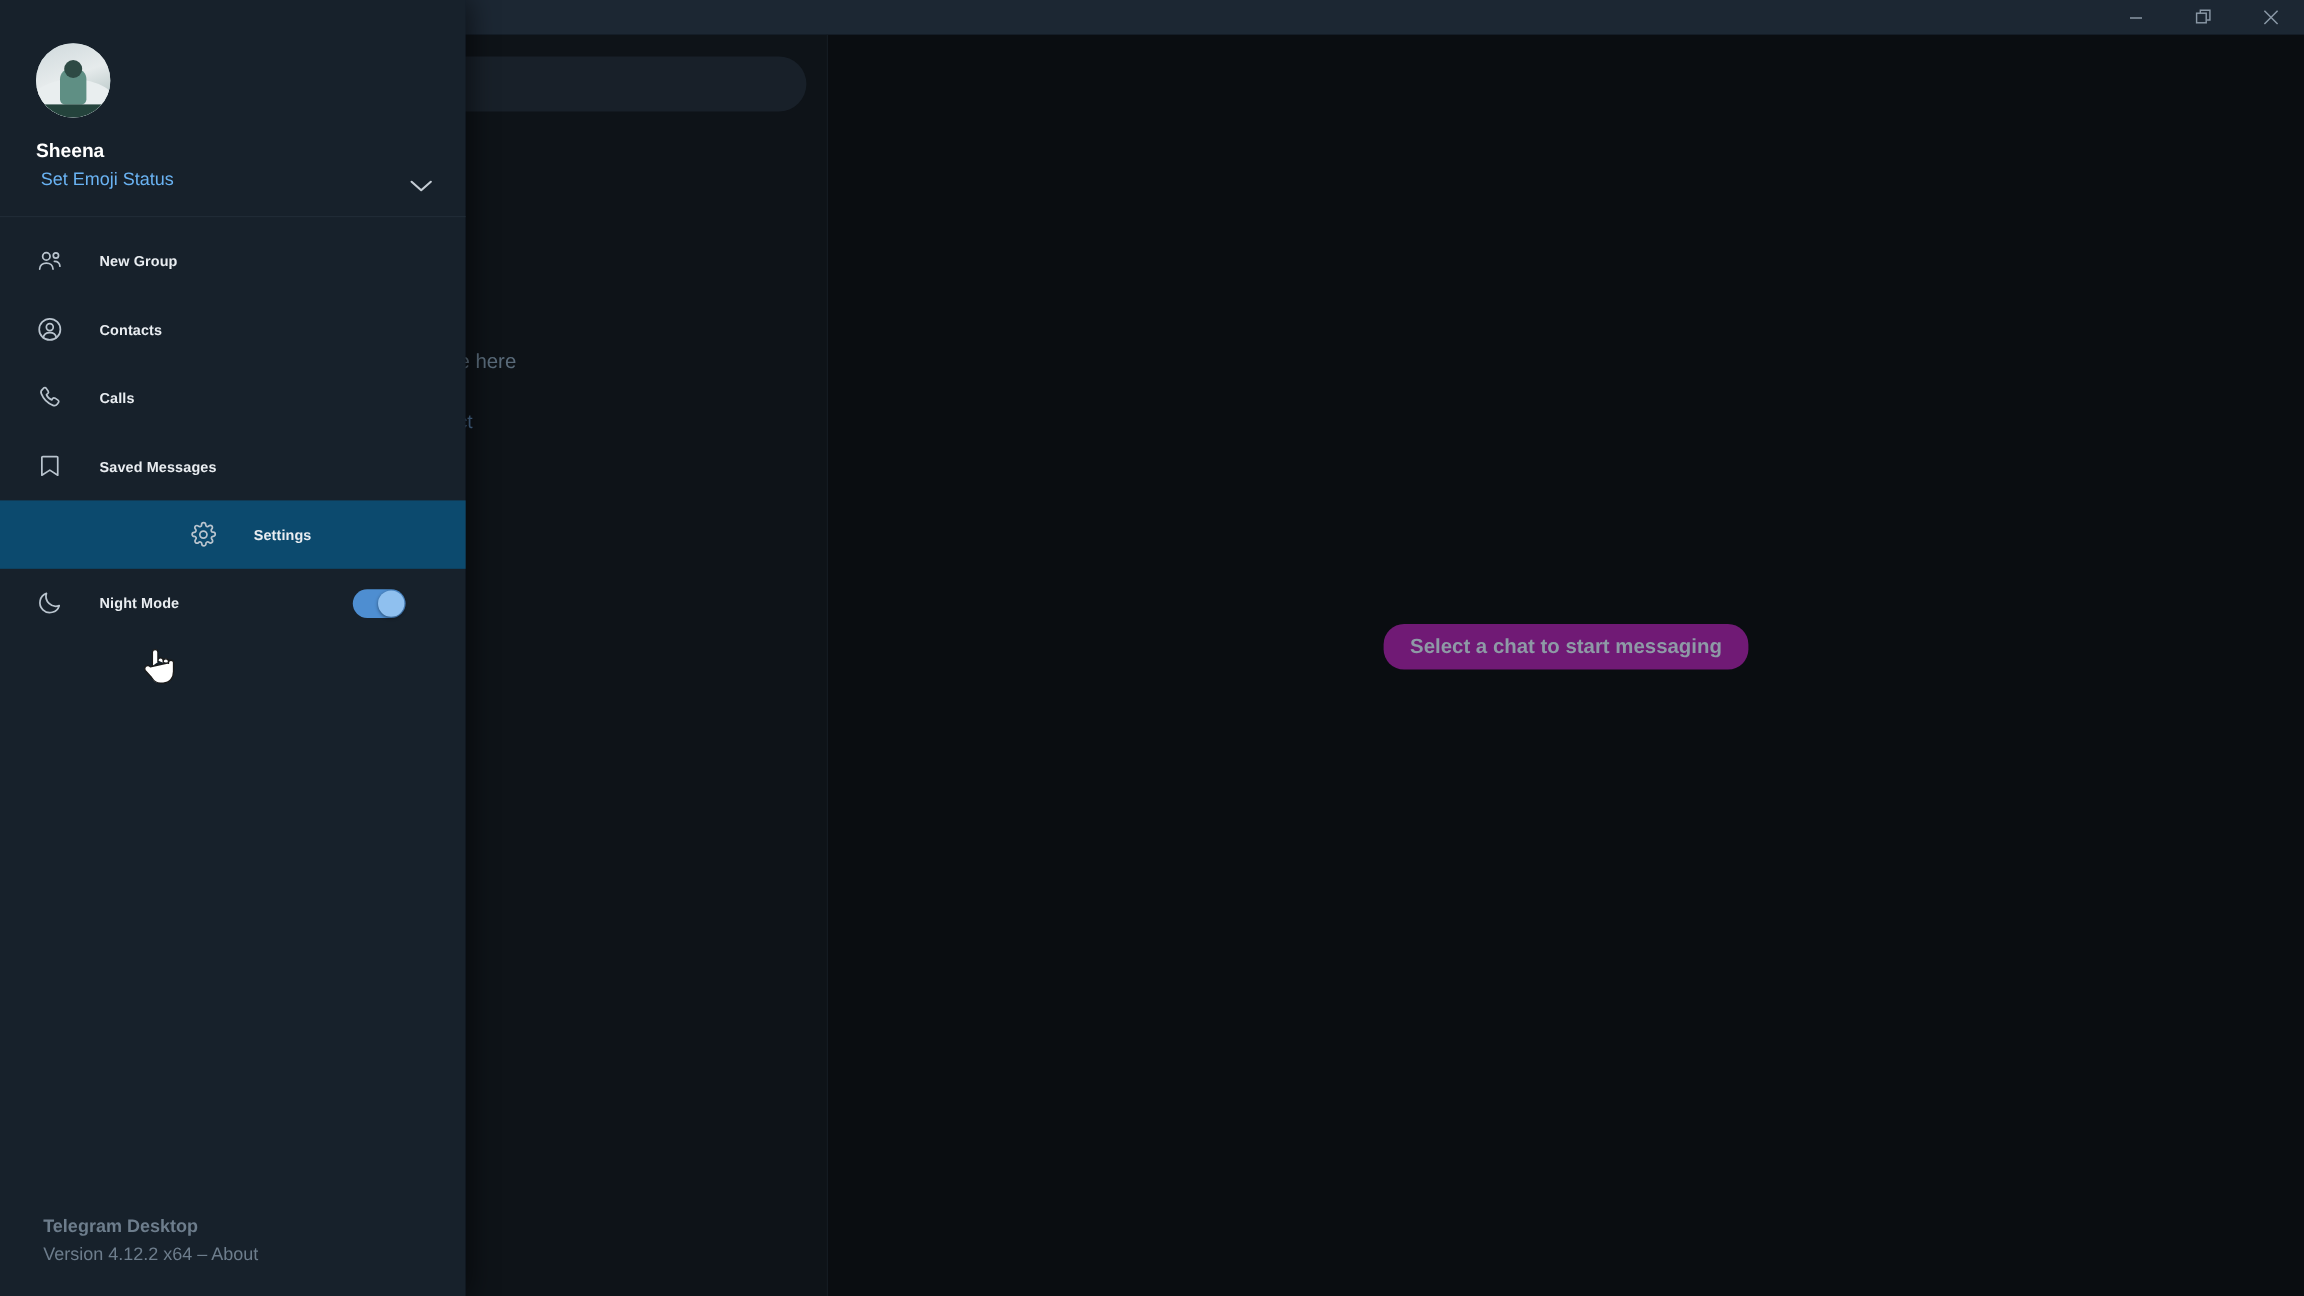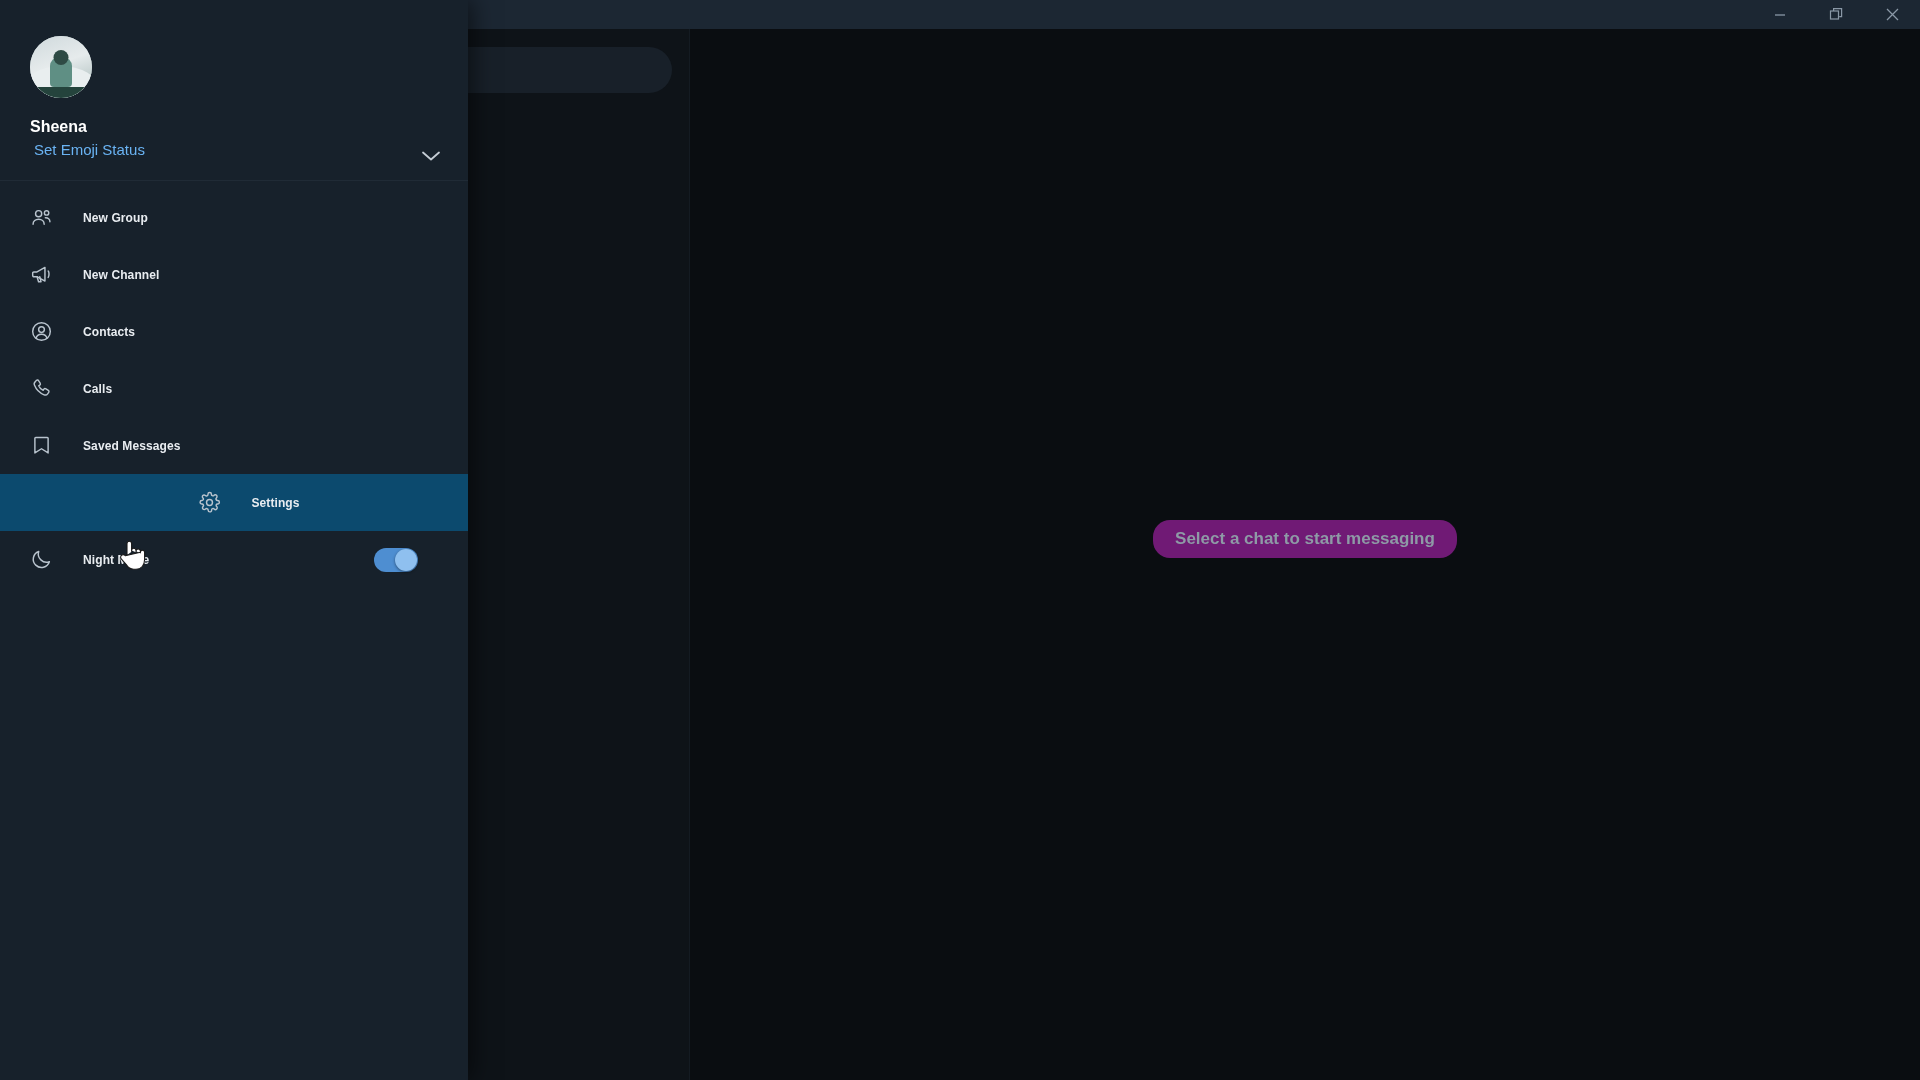--- a/index.html
+++ b/index.html
@@ -46,21 +46,21 @@
   }
   .chat-placeholder{
     background:#701a75; color:#8e9aa6;
     font-size:17px; font-weight:bold;
     padding:9px 22px; border-radius:17px;
     margin-top:-32px;
   }
 
   
   .drawer{
-    position:absolute; left:0; top:0; width:468px; height:1080px;
+    position:absolute; left:0; top:0; width:388px; height:1080px;
     background:#17212b; display:flex; flex-direction:column;
     box-shadow:4px 0 22px rgba(0,0,0,0.55);
   }
   .drawer-header{ padding:36px 0 0 0; position:relative; }
   .avatar{
     width:62px; height:62px; border-radius:50%;
     margin-left:30px; overflow:hidden; position:relative;
     background:#b8c6c9;
   }
   .avatar .sky{ position:absolute; inset:0; background:linear-gradient(160deg,#cfd9dc 0%,#e6ebec 45%,#9fb3b2 100%); }
@@ -183,30 +183,20 @@
           <svg width="23" height="23" viewBox="0 0 24 24" fill="none" stroke="currentColor" stroke-width="1.5" stroke-linecap="round" stroke-linejoin="round">
             <circle cx="9" cy="8" r="3.2"></circle>
               <path d="M3.2 19c0-3.2 2.6-5.2 5.8-5.2s5.8 2 5.8 5.2"></path>
             <circle cx="17.3" cy="7.2" r="2.3"></circle>
               <path d="M16 12.3c2.8-.2 4.8 1.6 4.8 4.2"></path>
           </svg>
         </span>
         <span class="menu-label">New Group</span>
       </div>
 
-      <div class="menu-item">
-        <span class="menu-icon">
-          <svg width="23" height="23" viewBox="0 0 24 24" fill="none" stroke="currentColor" stroke-width="1.5" stroke-linecap="round" stroke-linejoin="round">
-            <path d="M4 9.3h3.3L15.6 4.6v14.2L7.3 14.3H4a1.2 1.2 0 0 1-1.2-1.2v-2.6A1.2 1.2 0 0 1 4 9.3z"></path>
-            <path d="M7.4 14.4l1.5 5.1h2.6l-1.3-5.1"></path>
-            <path d="M19 8.4c1.1 1 1.1 5.2 0 6.6"></path>
-          </svg>
-        </span>
-        <span class="menu-label">New Channel</span>
-      </div>
 
       <div class="menu-item">
         <span class="menu-icon">
           <svg width="23" height="23" viewBox="0 0 24 24" fill="none" stroke="currentColor" stroke-width="1.5" stroke-linecap="round" stroke-linejoin="round">
             <circle cx="12" cy="12" r="9.2"></circle>
               <circle cx="12" cy="10" r="3"></circle>
             <path d="M6.3 19.2c.5-2.8 2.9-4.4 5.7-4.4s5.2 1.6 5.7 4.4"></path>
           </svg>
         </span>
         <span class="menu-label">Contacts</span>
@@ -249,20 +239,24 @@
         <span class="menu-label">Night Mode</span>
         <span class="toggle">
           <span class="knob"></span>
         </span>
       </div>
 
     </div>
 
     <div class="drawer-spacer"></div>
 
+    <div class="drawer-footer">
+      <div class="footer-title">Telegram Desktop</div>
+      <div class="footer-version">Version 4.12.2 x64 – About</div>
+    </div>
   </div>
 
   <div class="cursor">
     <svg width="30" height="38" viewBox="0 0 30 38">
       <path d="M9 17V5.6a2.3 2.3 0 0 1 4.6 0v8.1m0-1.2a2.2 2.2 0 0 1 4.4 0v1.8m0-1.1a2.2 2.2 0 0 1 4.4 0v2.1m0-1a2.1 2.1 0 0 1 4.2 0v7.3c0 5.6-3.3 9.6-8.6 9.6h-2.4c-4 0-5.6-1.9-7.3-4.6L3 20.7c-.8-1.4-.3-3 1-3.7 1.1-.6 2.5-.3 3.3.7z" fill="#ffffff" stroke="#1a1a1a" stroke-width="1.1" stroke-linejoin="round"></path>
     </svg>
   </div>
 
 </div>
 

